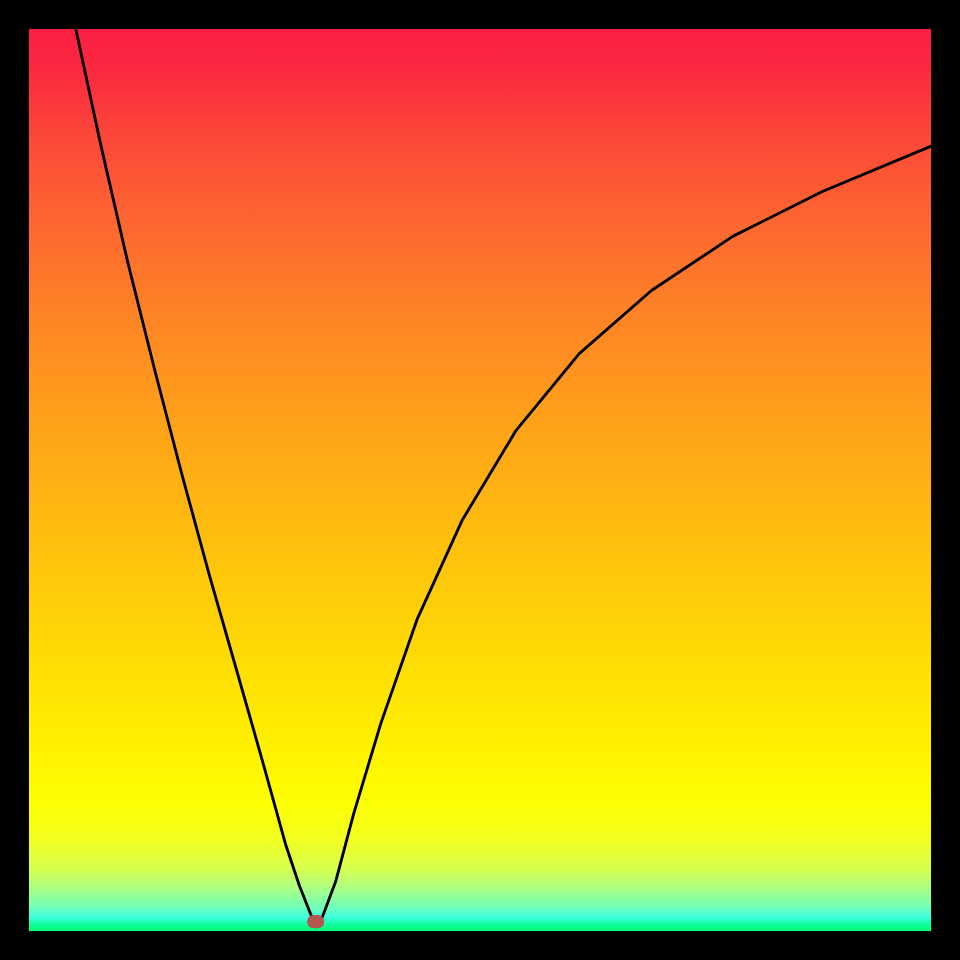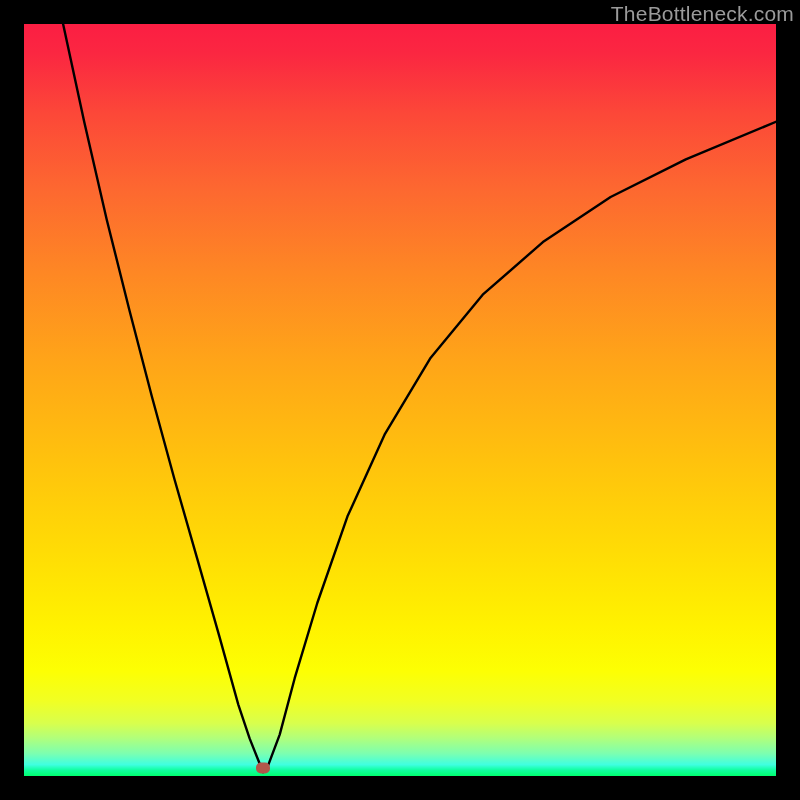--- a/index.html
+++ b/index.html
@@ -81,14 +81,13 @@
   <div class="plot-area">
     <div class="gradient"></div>
 
     <svg class="curve" viewBox="0 0 752 752" preserveAspectRatio="none">
       <path id="curve-path" fill="none" stroke="#000" stroke-width="2.4" stroke-linejoin="round" stroke-linecap="round" d="M39.1 0.0 L60.2 97.8 L82.7 195.5 L105.3 285.8 L127.8 372.2 L150.4 455.0 L173.0 533.9 L195.5 612.9 L214.3 680.6 L225.6 714.4 L234.6 737.0 L239.1 748.2 L244.4 740.7 L255.7 710.6 L270.7 654.2 L293.3 579.0 L323.4 492.6 L361.0 409.8 L406.1 334.6 L458.7 270.7 L518.9 218.1 L586.6 173.0 L661.8 135.4 L752.0 97.8"></path>
     </svg>
 
     <div class="marker" id="marker-dot" style="left: 239.136px; top: 743.728px;"></div>
   </div>
 
-  <div class="watermark">TheBottleneck.com</div>
 </div>
 
 </body></html>

